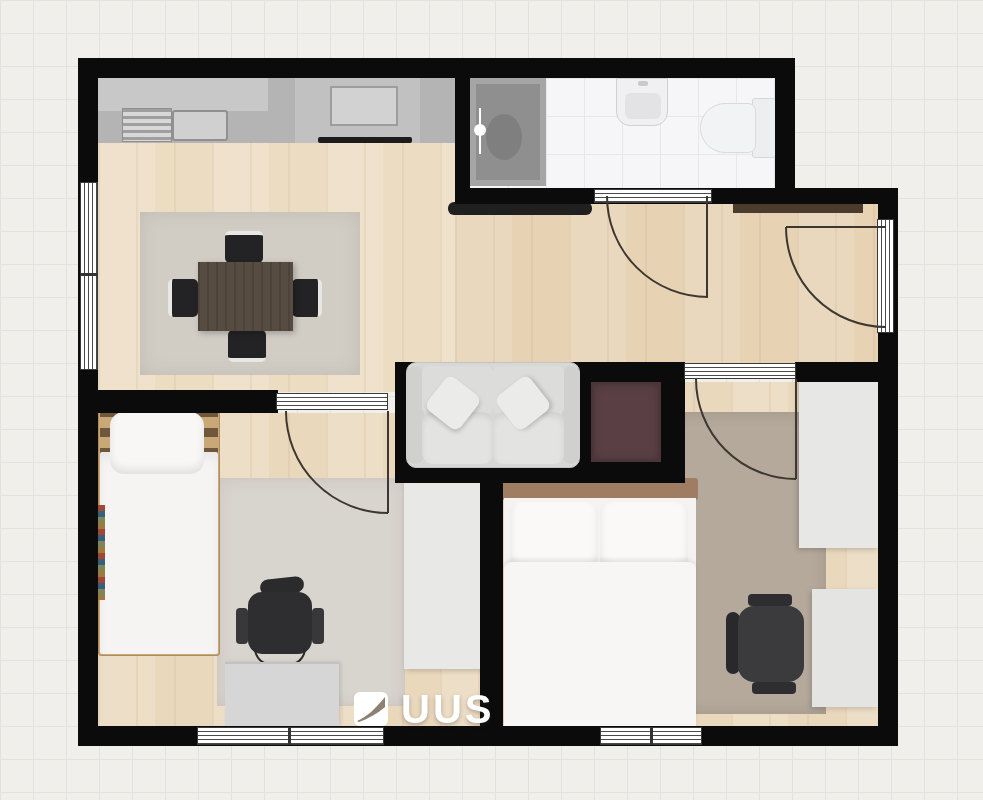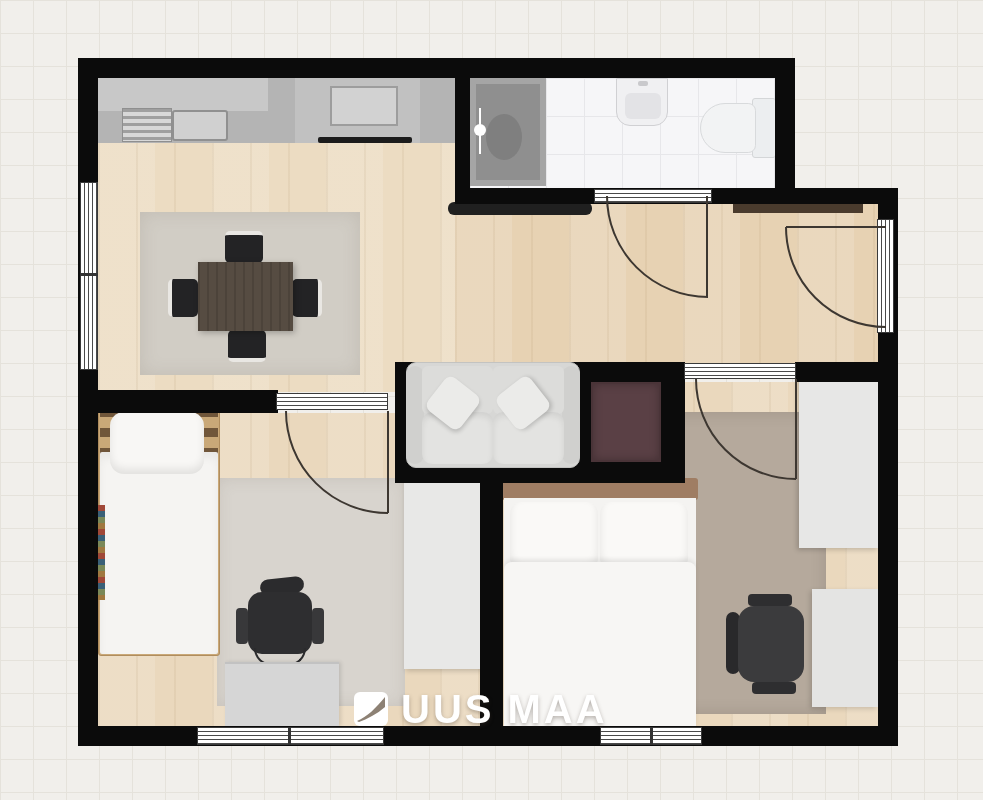--- a/index.html
+++ b/index.html
@@ -164,16 +164,15 @@
       <path d="M786,227 A100,100 0 0 0 886,327"></path>
     </g>
   </svg>
 
   <div class="watermark">
     <svg width="34" height="34" viewBox="0 0 34 34">
       <rect x="0" y="0" width="34" height="34" rx="6" fill="#ffffff"></rect>
       <path d="M3,29 C13,25 22,16 31,5 L31,15 C23,22 13,27 5,30 Z" fill="#8d8174"></path>
     </svg>
     <span class="word">UUS</span>
-    <span class="word">MAA</span>
   </div>
 
 </div>
 
 </body></html>

